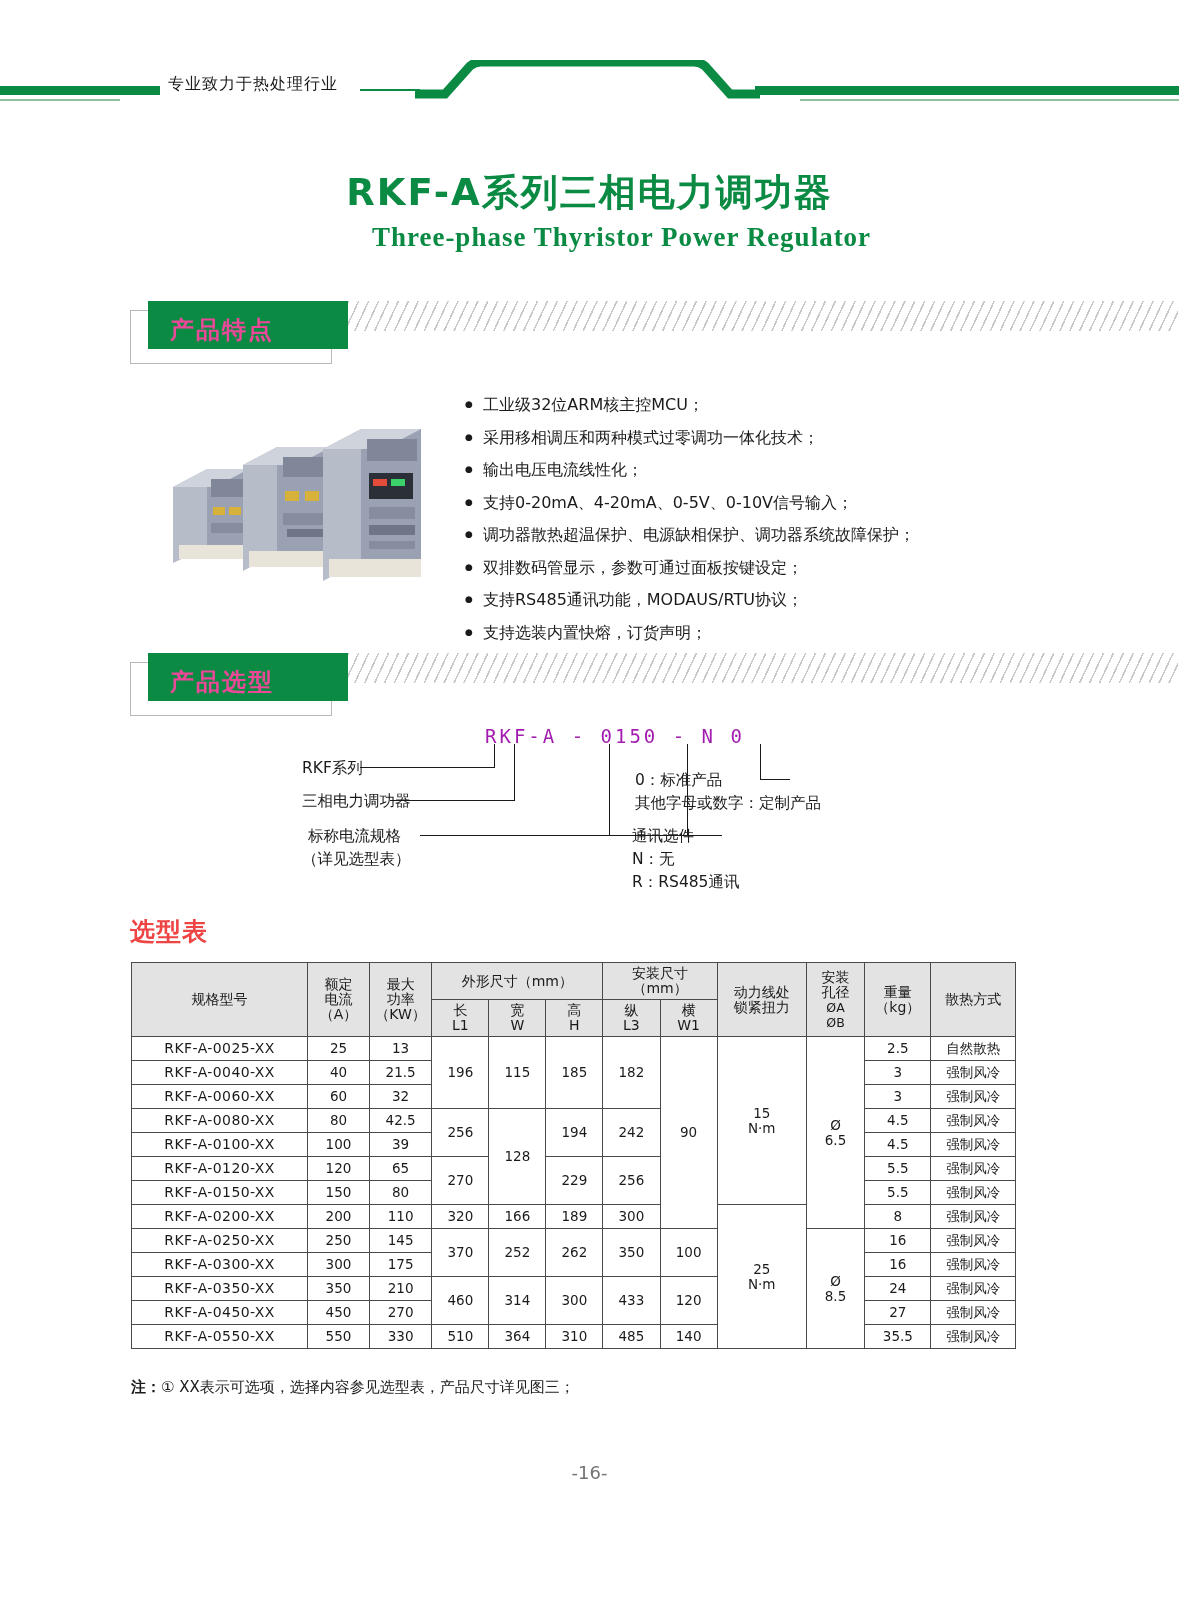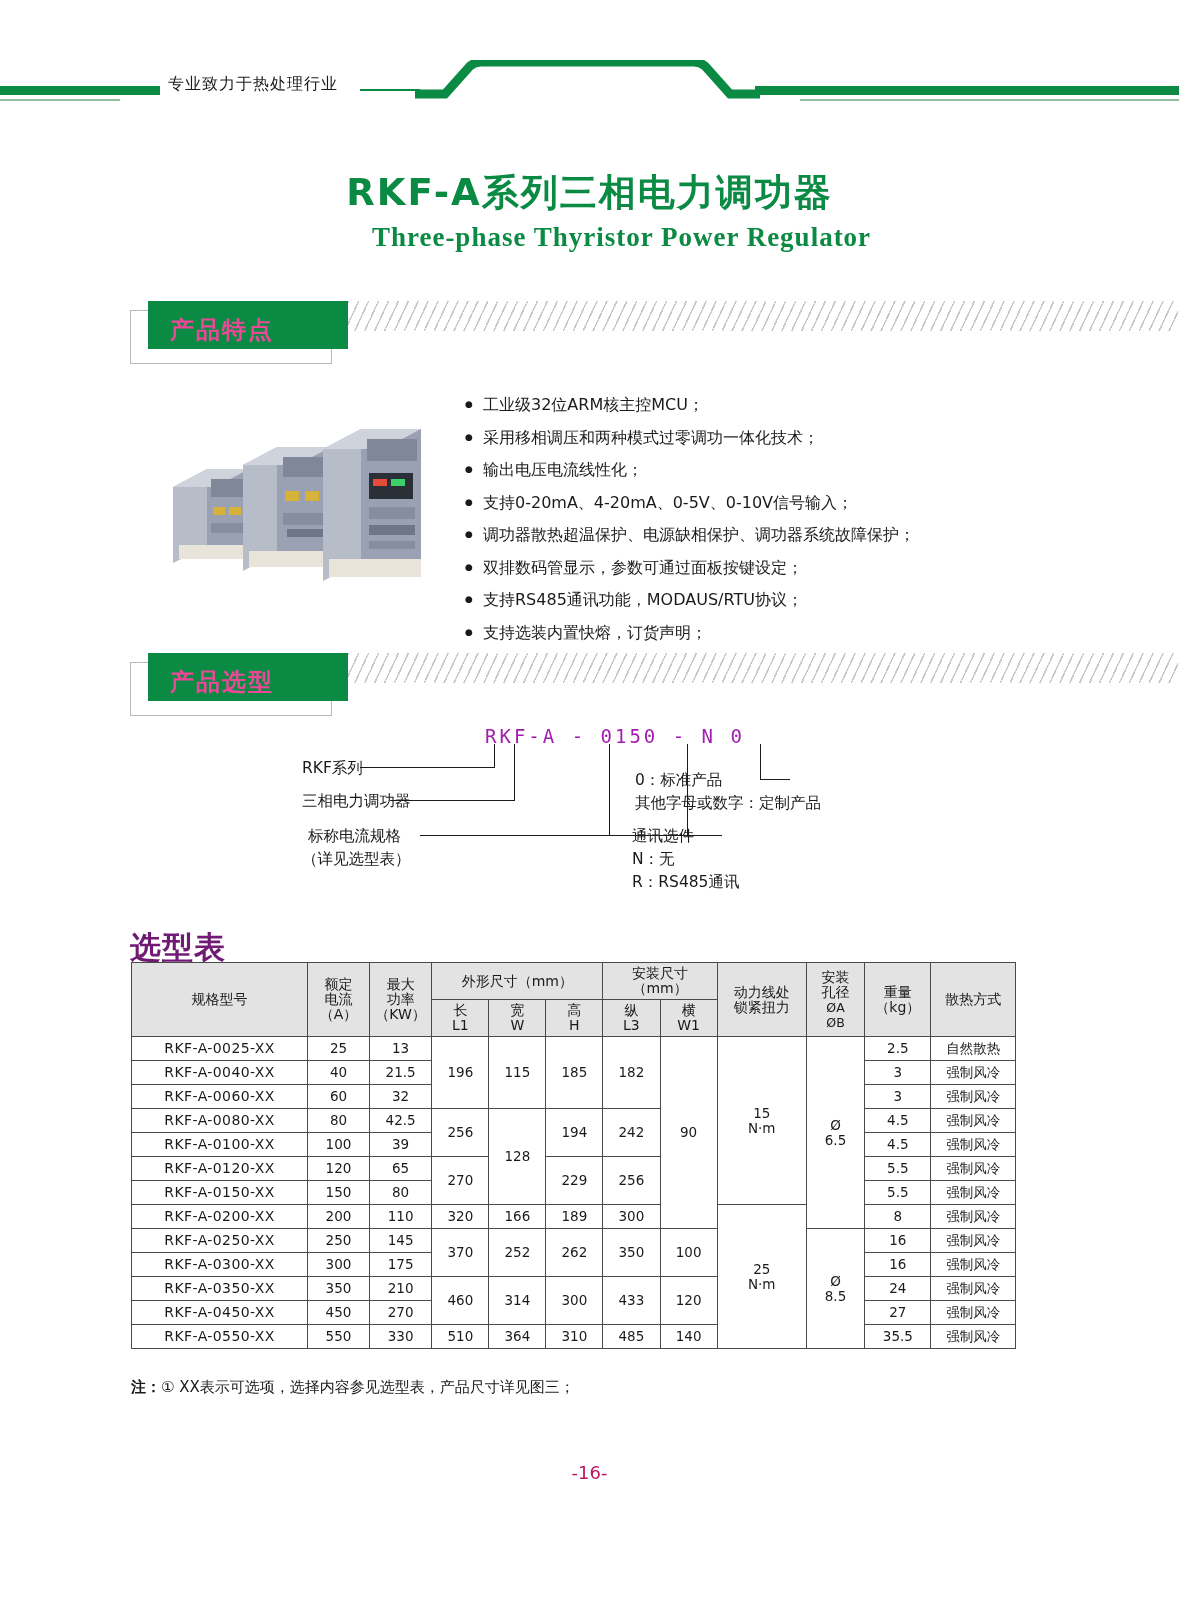--- a/index.html
+++ b/index.html
@@ -80,23 +80,22 @@
   }
   .mc-lbl{
     position:absolute;font-size:15.5px;color:#1a1a1a;white-space:nowrap;
     font-family:"DejaVu Sans","Liberation Sans",sans-serif;
   }
   .mc-line{position:absolute;background:#1a1a1a;}
 
   
   .tbl-title{
     position:absolute;left:130px;top:915px;
-    font-size:31px;font-weight:bold;color:#701a75;letter-spacing:1px;
-    font-family:"DejaVu Sans","Liberation Sans",sans-serif;
-    margin-top:12px;
+    font-size:25px;font-weight:bold;color:#ef4444;letter-spacing:1px;
+    font-family:"DejaVu Sans","Liberation Sans",sans-serif;
   }
   table.sel{
     position:absolute;left:131px;top:962px;width:885px;
     border-collapse:collapse;
     font-size:13.5px;
     font-family:"DejaVu Sans","Liberation Sans",sans-serif;
   }
   table.sel th,table.sel td{
     border:1px solid #4a4a4a;text-align:center;vertical-align:middle;
     padding:0;height:23px;line-height:15px;color:#1a1a1a;
@@ -110,21 +109,21 @@
   .notes{
     position:absolute;left:131px;top:1374px;width:900px;
     font-size:15px;line-height:26px;color:#1a1a1a;
     font-family:"DejaVu Sans","Liberation Sans",sans-serif;
   }
   .notes .nlabel{font-weight:bold;}
   .notes .line2{margin-left:36px;}
 
   .pagenum{
     position:absolute;left:0;top:1462px;width:1179px;text-align:center;
-    font-size:18px;color:#be185d;
+    font-size:18px;color:#737373;
     font-family:"DejaVu Sans","Liberation Sans",sans-serif;
   }
 </style>
 </head>
 <body>
 
 <div class="header">
   <div class="hdr-green-left"></div>
   <div class="hdr-thin-left"></div>
   <div class="hdr-tagline">专业致力于热处理行业</div>

